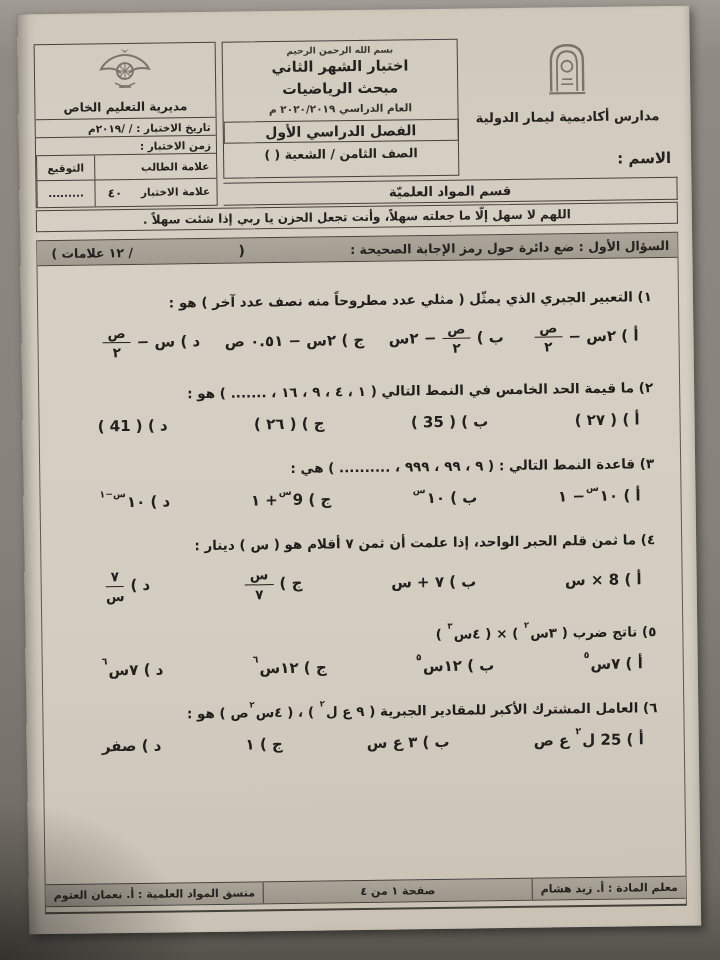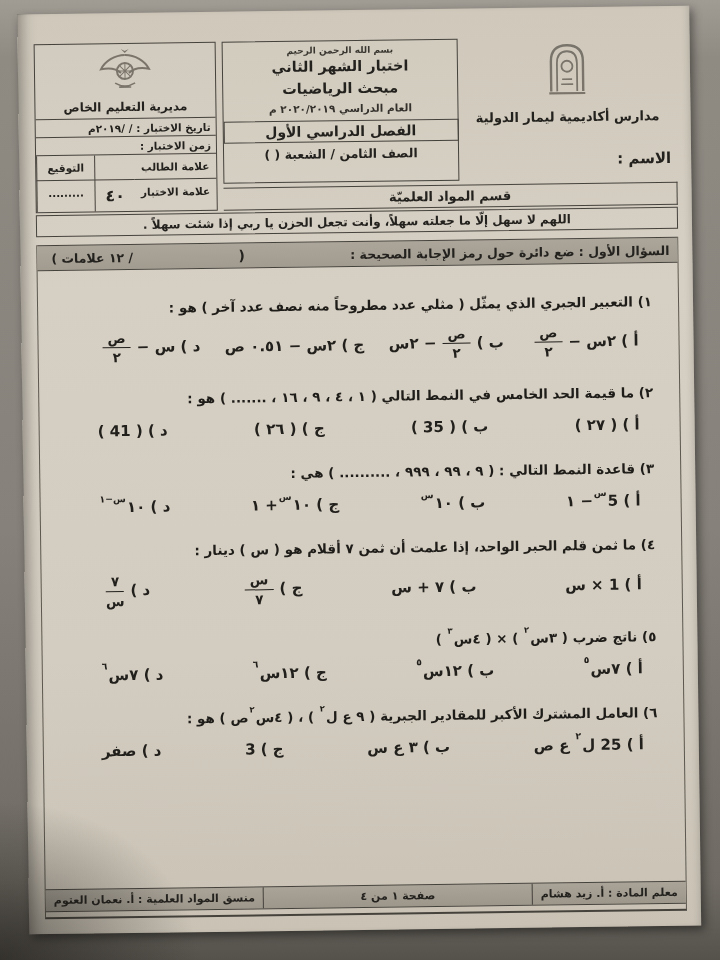--- a/index.html
+++ b/index.html
@@ -40,21 +40,21 @@
   .exam-grade{font-size:12.5px;font-weight:bold;padding:4px 0 4px 0}
   .admin-col{width:205px;border:1.5px solid #45423c;font-weight:bold;background:rgba(255,255,255,.05)}
   .admin-logo{text-align:center;padding-top:3px;height:52px}
   .directorate{font-size:12px;text-align:center;padding:1px 0 4px 0}
   .admin-row{border-top:1.4px solid #45423c;font-size:10.5px;padding:3px 5px 2px 3px;white-space:nowrap}
   .marks-grid{display:grid;grid-template-columns:1fr 40px 58px;direction:rtl;border-top:1.4px solid #45423c}
   .mg-cell{border-top:1.4px solid #45423c;font-size:10.5px;padding:6px 4px;text-align:center;white-space:nowrap}
   .mg-cell.c1{border-left:1.4px solid #45423c}
   .mg-cell.c2{border-left:1.4px solid #45423c}
   .mg-row1{border-top:none}
-  .mark40{letter-spacing:4px;font-size:16px}
+  .mark40{letter-spacing:4px;font-size:12px}
   .dept-bar{border:1.5px solid #45423c;border-left:none;text-align:center;font-size:13px;font-weight:bold;padding:3px 0;margin-top:4px}
   .dua{border:1.5px solid #45423c;text-align:center;font-size:12px;font-weight:bold;padding:3px 4px;margin-top:2px;background:rgba(255,255,255,.04)}
   .body-frame{
     margin-top:8px;border-left:1.6px solid #5c584f;border-right:1.6px solid #5c584f;border-bottom:2px solid #45423c;
     height:672px;display:flex;flex-direction:column;position:relative;
   }
   .section-bar{
     display:flex;direction:rtl;align-items:center;
     background:linear-gradient(180deg,#aba59a,#a19b90);
     border-top:1.6px solid #45423c;border-bottom:1.6px solid #45423c;
@@ -177,31 +177,31 @@
             <span class="opt">أ ) ( ٢٧ )</span>
             <span class="opt">ب ) ( 35 )</span>
             <span class="opt">ج ) ( ٢٦ )</span>
             <span class="opt">د ) ( 41 )</span>
           </div>
         </div>
 
         <div class="q">
           <div class="q-title">٣) قاعدة النمط التالي : ( ٩ ، ٩٩ ، ٩٩٩ ، .......... ) هي :</div>
           <div class="opts">
-            <span class="opt"><span>أ ) 5</span><sup>س</sup><span>− ١</span></span>
+            <span class="opt"><span>أ ) ١٠</span><sup>س</sup><span>− ١</span></span>
             <span class="opt"><span>ب ) ١٠</span><sup>س</sup></span>
-            <span class="opt"><span>ج ) ١٠</span><sup>س</sup><span>+ ١</span></span>
+            <span class="opt"><span>ج ) 9</span><sup>س</sup><span>+ ١</span></span>
             <span class="opt"><span>د ) ١٠</span><sup>س−١</sup></span>
           </div>
         </div>
 
         <div class="q">
           <div class="q-title">٤) ما ثمن قلم الحبر الواحد، إذا علمت أن ثمن ٧ أقلام هو ( س ) دينار :</div>
           <div class="opts">
-            <span class="opt">أ ) 1 × س</span>
+            <span class="opt">أ ) 8 × س</span>
             <span class="opt">ب ) ٧ + س</span>
             <span class="opt"><span>ج )</span><span class="frac">
                   <span class="num">س</span>
                   <span class="den">٧</span>
                 </span></span>
             <span class="opt"><span>د )</span><span class="frac">
                   <span class="num">٧</span>
                   <span class="den">س</span>
                 </span></span>
           </div>
@@ -215,21 +215,21 @@
             <span class="opt"><span>ج ) ١٢س</span><sup>٦</sup></span>
             <span class="opt"><span>د ) ٧س</span><sup>٦</sup></span>
           </div>
         </div>
 
         <div class="q">
           <div class="q-title"><span>٦) العامل المشترك الأكبر للمقادير الجبرية ( ٩ ع ل</span><sup>٢</sup><span> ) ، ( ٤س</span><sup>٢</sup><span>ص ) هو :</span></div>
           <div class="opts">
             <span class="opt"><span>أ ) 25 ل</span><sup>٢</sup><span> ع ص</span></span>
             <span class="opt">ب ) ٣ ع س</span>
-            <span class="opt">ج ) 3</span>
+            <span class="opt">ج ) ١</span>
             <span class="opt">د ) صفر</span>
           </div>
         </div>
 
       </div>
 
       <div class="footer-bar">
         <span class="footer-cell boxed-r">معلم المادة : أ. زيد هشام</span>
         <span class="footer-page">صفحة ١ من ٤</span>
         <span class="footer-cell boxed-l">منسق المواد العلمية : أ. نعمان العتوم</span>

